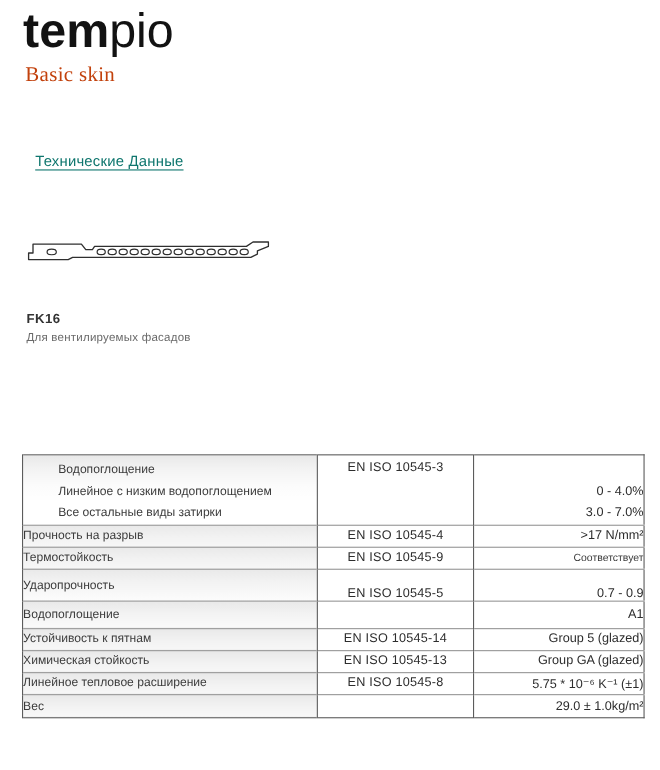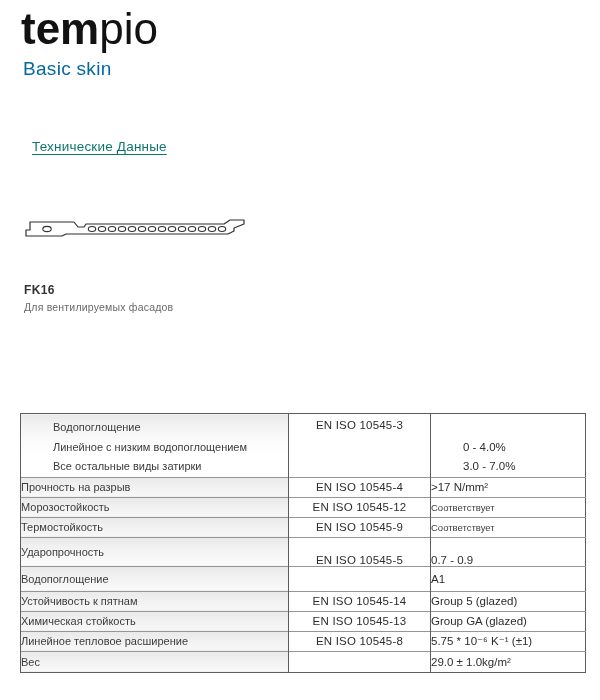--- a/index.html
+++ b/index.html
@@ -7,21 +7,21 @@
     width:600px;height:700px;background:#ffffff;
     font-family:"Liberation Sans","DejaVu Sans",sans-serif;
     color:#222;overflow:hidden;
   }
   .page{position:relative;width:600px;height:700px;background:#fff;}
 
   
   .logo{position:absolute;left:21px;top:6px;font-size:44px;line-height:46px;color:#121212;letter-spacing:0px;}
   .logo .b{font-weight:700;}
   .logo .l{font-weight:400;}
-  .product-name{position:absolute;left:23px;top:58px;font-size:19px;color:#0369a1;letter-spacing:0.3px;}
+  .product-name{position:absolute;left:23px;top:58px;font-size:19px;color:#c2410c;letter-spacing:0.3px;font-family:Liberation Serif, serif;}
 
   
   .section-heading{
     position:absolute;left:32px;top:139px;font-size:13.5px;color:#0f766e;
     text-decoration:underline;text-underline-offset:3px;letter-spacing:0.2px;
   }
 
   
   .drawing{position:absolute;left:22px;top:219px;}
 
@@ -40,21 +40,21 @@
     border-top:1px solid #969696;
     padding:0;vertical-align:middle;
     overflow:hidden;white-space:nowrap;
   }
   table.spec tr:first-child td{border-top:none;}
   td.param{
     background:linear-gradient(to bottom,#e9e9e9 0px,#f3f3f3 12px,#fbfbfb 26px,#ffffff 42px);
     padding-left:18px;font-size:11px;color:#3c3c3c;border-left:none;
   }
   td.standard{text-align:center;font-size:11.5px;color:#2d2d2d;letter-spacing:0.2px;}
-  td.value{padding-left:27px;font-size:11.5px;color:#2d2d2d;}
+  td.value{padding-left:27px;font-size:11.5px;color:#2d2d2d;text-align:right;}
   td.small-val{font-size:9.5px;color:#3a3a3a;}
   .mline{height:19.5px;line-height:19.5px;margin-left:32px;}
   tr.r-multi td{vertical-align:top;}
   tr.r-multi td.param,tr.r-multi td.value{padding-top:4px;}
   tr.r-multi td.standard{padding-top:5px;}
   tr.r-top td.standard,tr.r-top td.value{vertical-align:top;padding-top:16px;}
 </style>
 </head>
 <body>
 
@@ -111,25 +111,20 @@
         <div class="mline">3.0 - 7.0%</div>
       </td>
     </tr>
 
     <tr style="height:20px">
       <td class="param">Прочность на разрыв</td>
       <td class="standard">EN ISO 10545-4</td>
       <td class="value">&gt;17 N/mm²</td>
     </tr>
 
-    <tr style="height:20px">
-      <td class="param">Морозостойкость</td>
-      <td class="standard">EN ISO 10545-12</td>
-      <td class="value small-val">Соответствует</td>
-    </tr>
 
     <tr style="height:20px">
       <td class="param">Термостойкость</td>
       <td class="standard">EN ISO 10545-9</td>
       <td class="value small-val">Соответствует</td>
     </tr>
 
     <tr class="r-top" style="height:24px">
       <td class="param">Ударопрочность</td>
       <td class="standard">EN ISO 10545-5</td>

